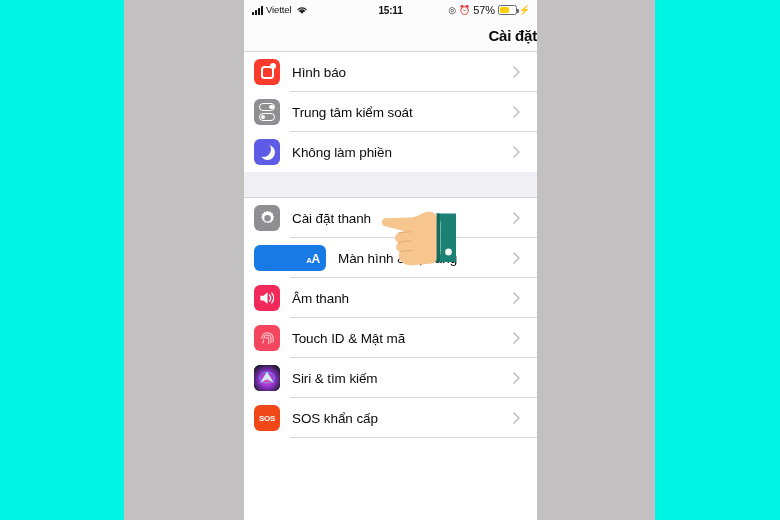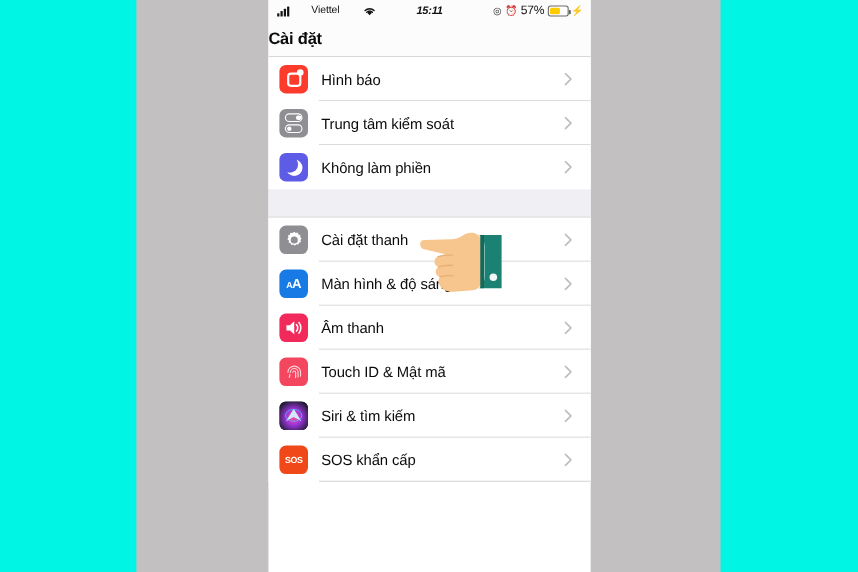--- a/index.html
+++ b/index.html
@@ -48,21 +48,21 @@
     display: flex;
     align-items: center;
     font-size: 9.5px;
     color: #000;
   }
   .sb-left {
     position: absolute;
     left: 8px;
     display: flex;
     align-items: flex-end;
-    gap: 20px;
+    gap: 3px;
   }
   .sig {
     display: flex;
     align-items: flex-end;
     gap: 1px;
     height: 9px;
   }
   .sig i {
     display: block;
     width: 2px;
@@ -87,21 +87,20 @@
   }
   .wifi svg { display:block; }
   .sb-center {
     position: absolute;
     left: 0; right: 0;
     text-align: center;
     font-size: 10px;
     font-weight: bold;
     color: #111;
     letter-spacing: -.2px;
-    font-style: italic;
   }
   .sb-right {
     position: absolute;
     right: 6px;
     display: flex;
     align-items: center;
     gap: 3px;
   }
   .sb-right .glyph { font-size: 9px; color: #333; line-height: 10px; }
   .batt-pct { font-size: 11px; font-weight: normal; color: #111; letter-spacing: -.2px; }
@@ -132,21 +131,21 @@
     border-radius: 1.5px;
   }
   .bolt { font-size: 9px; color: #111; line-height: 9px; }
 
   
   .navbar {
     height: 32px;
     background: #FCFCFC;
     display: flex;
     align-items: center;
-    justify-content: flex-start;
+    justify-content: flex-end;
     border-bottom: 1px solid #D4D4D6;
     box-sizing: border-box;
   }
   .nav-title {
     font-size: 15px;
     font-weight: bold;
     color: #0A0A0A;
     letter-spacing: -.2px;
   }
 
@@ -256,21 +255,21 @@
     content: "";
     position: absolute;
     left: -4px; top: -3px;
     width: 15px; height: 15px;
     border-radius: 50%;
     background: #5E5CE6;
   }
 
   .ic-general { background: #8E8E93; }
 
-  .ic-display { background: #177AE5; }
+  .ic-display { background: #177AE5; padding-left: 46px; }
   .ic-display .aa {
     color: #fff;
     font-weight: bold;
     letter-spacing: -.5px;
     font-family: "Liberation Sans", sans-serif;
   }
   .ic-display .aa .small { font-size: 8px; }
   .ic-display .aa .big { font-size: 12px; }
 
   .ic-wall { background: #3BAEE8; }

